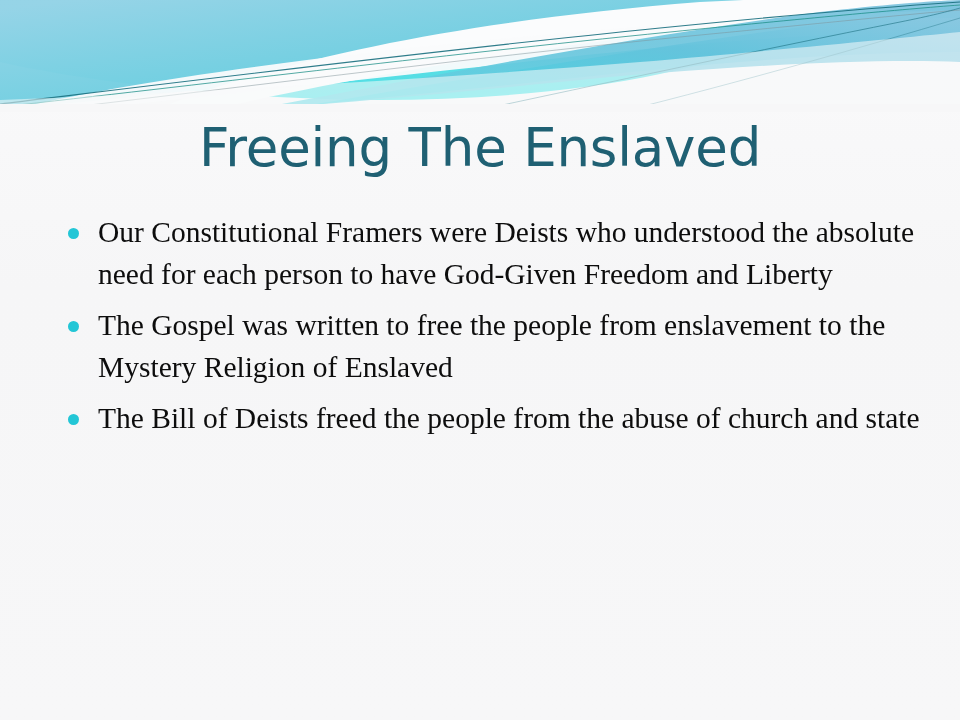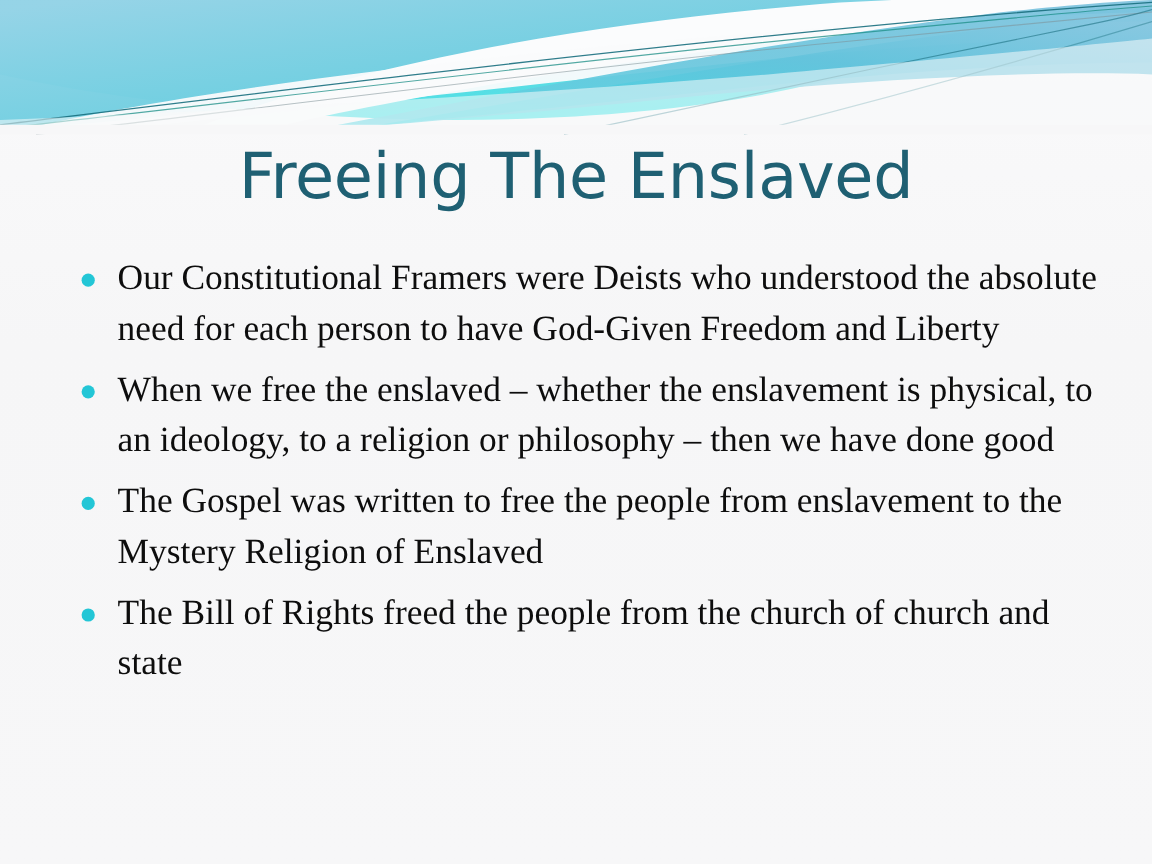--- a/index.html
+++ b/index.html
@@ -144,30 +144,26 @@
 
   <div id="title">Freeing The Enslaved</div>
 
   <ul id="body-list">
 
     <li class="bullet-item">
       <span class="bullet-dot"></span>
       <span class="bullet-text">Our Constitutional Framers were Deists who understood the absolute need for each person to have God-Given Freedom and Liberty</span>
     </li>
 
-    <li class="bullet-item">
-      <span class="bullet-dot"></span>
-      <span class="bullet-text">When we free the enslaved – whether the enslavement is physical, to an ideology, to a religion or philosophy – then we have done good</span>
-    </li>
 
     <li class="bullet-item">
       <span class="bullet-dot"></span>
       <span class="bullet-text">The Gospel was written to free the people from enslavement to the Mystery Religion of Enslaved</span>
     </li>
 
     <li class="bullet-item">
       <span class="bullet-dot"></span>
-      <span class="bullet-text">The Bill of Rights freed the people from the church of church and state</span>
+      <span class="bullet-text">The Bill of Deists freed the people from the abuse of church and state</span>
     </li>
 
   </ul>
 
 </div>
 
 </body></html>

